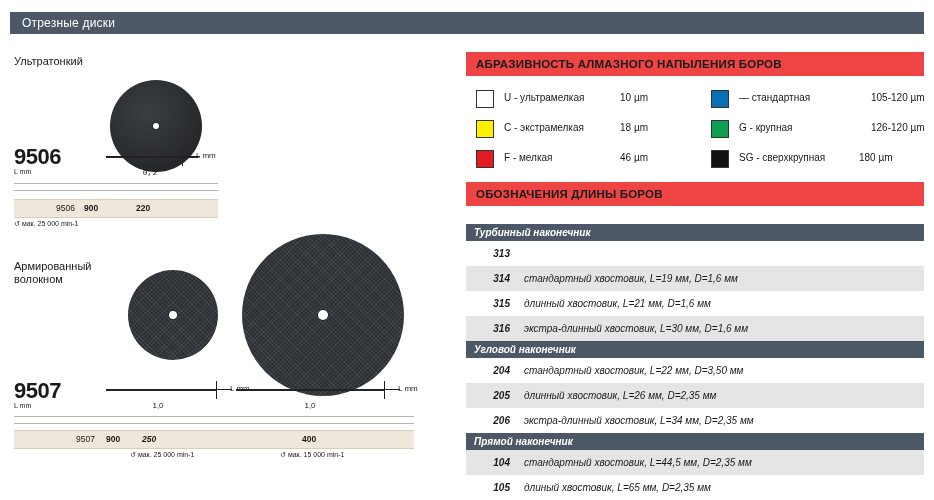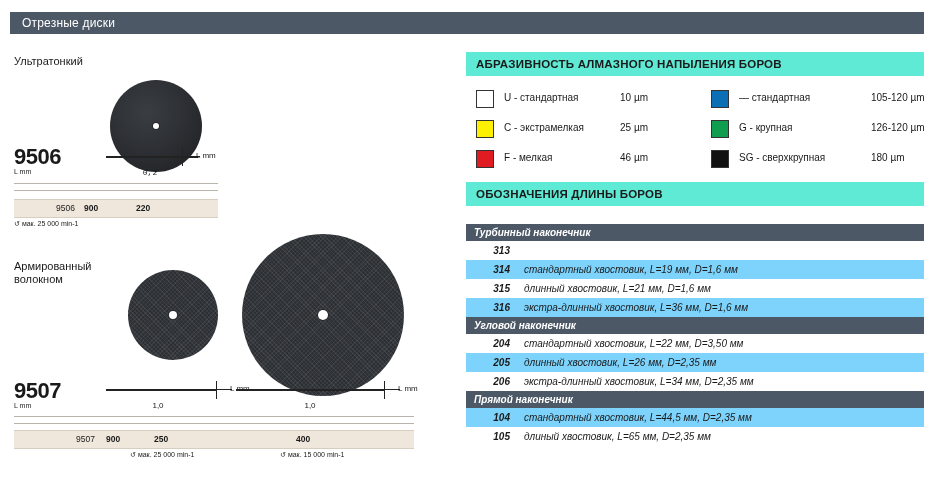--- a/index.html
+++ b/index.html
@@ -210,21 +210,21 @@
   }
 
   
   .right-col {
     position: absolute;
     left: 466px;
     top: 52px;
     width: 458px;
   }
   .section-title-bar {
-    background: #5eead4;
+    background: #ef4444;
     height: 24px;
     font-size: 11.5px;
     font-weight: bold;
     line-height: 24px;
     padding-left: 10px;
     box-sizing: border-box;
     letter-spacing: 0.2px;
   }
 
   
@@ -267,28 +267,28 @@
     background: #4c5866;
     color: #ffffff;
     font-size: 10px;
     font-weight: bold;
     height: 17px;
     line-height: 17px;
     padding-left: 8px;
     box-sizing: border-box;
   }
   .len-row {
-    height: 19px;
+    height: 25px;
     line-height: 19px;
     font-size: 10px;
     display: flex;
     align-items: center;
   }
   .len-row.alt {
-    background: #7dd3fc;
+    background: #e5e5e5;
   }
   .len-code {
     width: 58px;
     text-align: right;
     padding-right: 14px;
     font-weight: bold;
     box-sizing: border-box;
   }
   .len-desc {
     flex: 1;
@@ -354,68 +354,68 @@
     <div class="profile-cap" style="left:374px; top:337px; width:16px; height:1px;"></div>
     <div class="lmm-arrow-label" style="left:388px; top:332px;">L mm</div>
     <div class="thickness-label" style="left:270px; top:349px; width:60px;">1,0</div>
 
     <div class="hrule" style="left:4px; top:364px; width:400px;"></div>
     <div class="hrule" style="left:4px; top:371px; width:400px;"></div>
 
     <div class="spec-row" style="left:4px; top:378px; width:400px;">
       <div class="spec-cell" style="left:62px;">9507</div>
       <div class="spec-cell b" style="left:92px;">900</div>
-      <div class="spec-cell b" style="left:140px;">250</div>
-      <div class="spec-cell b" style="left:282px;">400</div>
+      <div class="spec-cell b" style="left:128px;font-style:italic;">250</div>
+      <div class="spec-cell b" style="left:288px;">400</div>
     </div>
 
     <div class="rpm" style="left:120px; top:399px;">
       <span class="rot">↻</span><span>мaк. 25 000 min-1</span>
     </div>
     <div class="rpm" style="left:270px; top:399px;">
       <span class="rot">↻</span><span>мaк. 15 000 min-1</span>
     </div>
   </div>
 
   <div class="right-col">
 
     <div class="section-title-bar">АБРАЗИВНОСТЬ АЛМАЗНОГО НАПЫЛЕНИЯ БОРОВ</div>
 
     <div class="legend">
 
       <div class="legend-item" style="left:10px; top:0;">
         <div class="swatch" style="background:#ffffff;"></div>
-        <div class="legend-name">U - стандартная</div>
+        <div class="legend-name">U - ультрамелкая</div>
         <div class="legend-val" style="left:144px;">10 µm</div>
       </div>
       <div class="legend-item" style="left:10px; top:30px;">
         <div class="swatch" style="background:#fdf000;"></div>
         <div class="legend-name">C - экстрамелкая</div>
-        <div class="legend-val" style="left:144px;">25 µm</div>
+        <div class="legend-val" style="left:144px;">18 µm</div>
       </div>
       <div class="legend-item" style="left:10px; top:60px;">
         <div class="swatch" style="background:#e01b22;"></div>
         <div class="legend-name">F - мелкая</div>
         <div class="legend-val" style="left:144px;text-align:right;">46 µm</div>
       </div>
 
       <div class="legend-item" style="left:245px; top:0;">
         <div class="swatch" style="background:#0a6fb5;"></div>
         <div class="legend-name">—   стандартная</div>
         <div class="legend-val" style="left:160px;">105-120 µm</div>
       </div>
       <div class="legend-item" style="left:245px; top:30px;">
         <div class="swatch" style="background:#0f9d4f;"></div>
         <div class="legend-name">G - крупная</div>
         <div class="legend-val" style="left:160px;">126-120 µm</div>
       </div>
       <div class="legend-item" style="left:245px; top:60px;">
         <div class="swatch" style="background:#111111;"></div>
         <div class="legend-name">SG - сверхкрупная</div>
-        <div class="legend-val" style="left:160px;">180 µm</div>
+        <div class="legend-val" style="left:148px;">180 µm</div>
       </div>
     </div>
 
     <div class="section-title-bar" style="margin-top:14px;">ОБОЗНАЧЕНИЯ ДЛИНЫ БОРОВ</div>
 
     <div class="len-table">
 
       <div class="group-head">Турбинный наконечник</div>
       <div class="len-row">
         <div class="len-code">313</div>
@@ -423,21 +423,21 @@
       <div class="len-row alt">
         <div class="len-code">314</div>
         <div class="len-desc">стандартный хвостовик, L=19 мм, D=1,6 мм</div>
       </div>
       <div class="len-row">
         <div class="len-code">315</div>
         <div class="len-desc">длинный хвостовик, L=21 мм, D=1,6 мм</div>
       </div>
       <div class="len-row alt">
         <div class="len-code">316</div>
-        <div class="len-desc">экстра-длинный хвостовик, L=36 мм, D=1,6 мм</div>
+        <div class="len-desc">экстра-длинный хвостовик, L=30 мм, D=1,6 мм</div>
       </div>
 
       <div class="group-head">Угловой наконечник</div>
       <div class="len-row">
         <div class="len-code">204</div>
         <div class="len-desc">стандартный хвостовик, L=22 мм, D=3,50 мм</div>
       </div>
       <div class="len-row alt">
         <div class="len-code">205</div>
         <div class="len-desc">длинный хвостовик, L=26 мм, D=2,35 мм</div>

